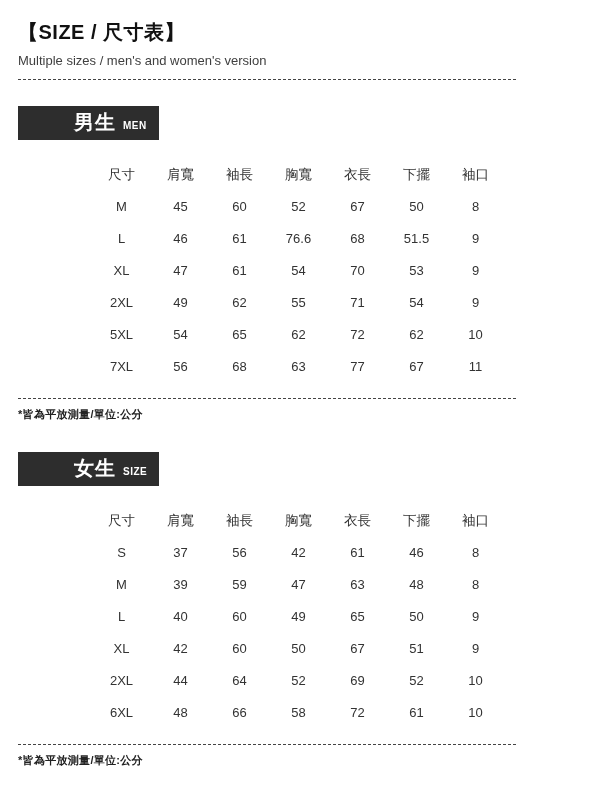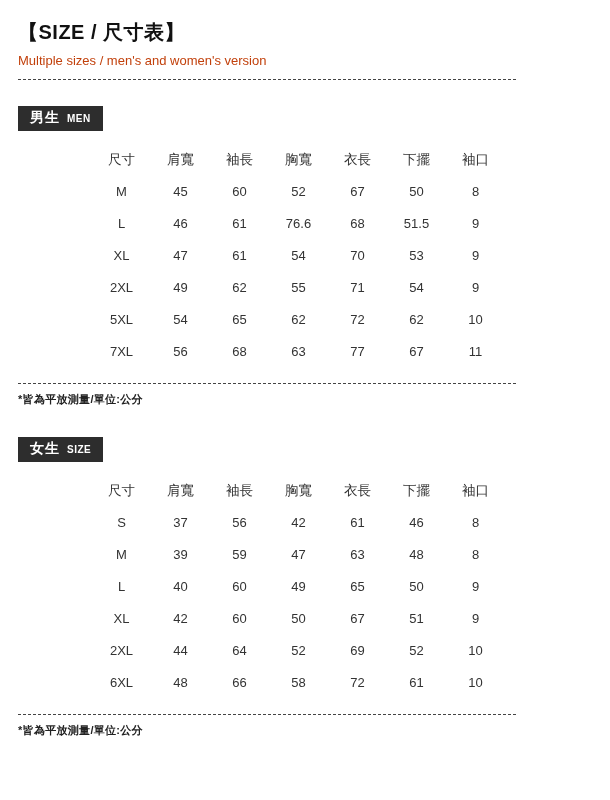--- a/index.html
+++ b/index.html
@@ -19,55 +19,56 @@
   .wrap{padding:18px 18px 0 18px;width:534px;}
   .page-title{
     font-size:20px;
     font-weight:bold;
     color:var(--title);
     letter-spacing:0.5px;
     line-height:28px;
   }
   .page-subtitle{
     font-size:13px;
-    color:#c2410c;
+    color:#404040;
     margin-top:6px;
     line-height:18px;
   }
   .dashed-rule{
     border:none;
     border-top:1px dashed var(--rule);
     height:0;
     margin-top:9px;
   }
   .section-badge{
     display:inline-flex;
     align-items:baseline;
     background:var(--badge-bg);
     color:#ffffff;
     padding:3px 12px 4px 12px;
     margin-top:26px;
   }
   .badge-zh{
-    font-size:14px;
+    font-size:20px;
     font-weight:bold;
     letter-spacing:1px;
+    margin-left:44px;
   }
   .badge-en{
     font-size:10px;
     font-weight:bold;
     margin-left:7px;
     letter-spacing:0.5px;
   }
   table.size-table{
     border-collapse:collapse;
     table-layout:fixed;
     width:413px;
     margin-left:74px;
-    margin-top:14px;
+    margin-top:20px;
   }
   table.size-table th,
   table.size-table td{
     width:59px;
     height:32px;
     text-align:center;
     vertical-align:middle;
     font-size:13px;
     font-weight:normal;
     color:var(--text);

